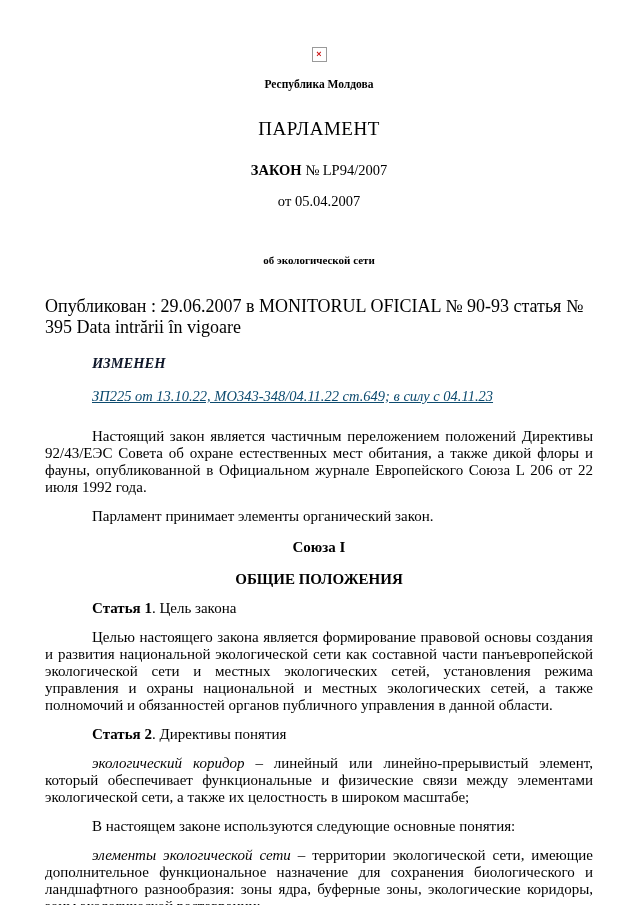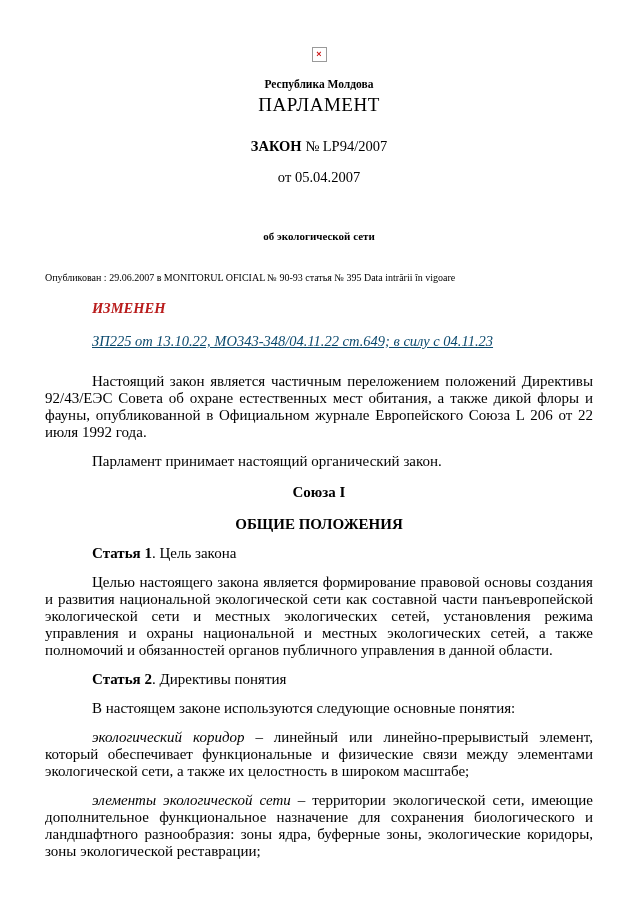--- a/index.html
+++ b/index.html
@@ -38,38 +38,38 @@
     text-align: center;
   }
   .country {
     font-weight: bold;
     font-size: 11.5px;
     margin-top: 16px;
   }
   .parliament {
     font-size: 19px;
     letter-spacing: 0.5px;
-    margin-top: 4px;
+    margin-top: 28px;
   }
   .law-line {
     font-size: 14.5px;
     margin-top: 22px;
   }
   .law-line .b { font-weight: bold; }
   .law-date {
     font-size: 14.5px;
     margin-top: 14px;
   }
   .doc-title {
     font-weight: bold;
     font-size: 11px;
     margin-top: 44px;
   }
   .pub-line {
-    font-size: 10px;
+    font-size: 18px;
     margin: 30px 0 0 0;
   }
   .amended {
     margin: 17px 0 0 47px;
     font-size: 14.5px;
     font-style: italic;
     font-weight: bold;
   }
   .amend-link-wrap {
     margin: 16px 0 0 47px;
@@ -107,37 +107,37 @@
     <span class="img-placeholder"><span>×</span></span>
     <div class="country">Республика Молдова</div>
     <div class="parliament">ПАРЛАМЕНТ</div>
     <div class="law-line"><span class="b">ЗАКОН</span><span> № LP94/2007</span></div>
     <div class="law-date">от 05.04.2007</div>
     <div class="doc-title">об экологической сети</div>
   </div>
 
   <p class="pub-line">Опубликован : 29.06.2007 в MONITORUL OFICIAL № 90-93 статья № 395 Data intrării în vigoare</p>
 
-  <p class="amended" style="color: #b91c1c;">ИЗМЕНЕН</p>
+  <p class="amended" style="color: #0f172a;">ИЗМЕНЕН</p>
 
   <p class="amend-link-wrap"><span class="amend-link" style="color: #0c4a6e;">ЗП225 от 13.10.22, МО343-348/04.11.22 ст.649; в силу с 04.11.23</span></p>
 
   <p class="para first">Настоящий закон является частичным переложением положений Директивы 92/43/ЕЭС Совета об охране естественных мест обитания, а также дикой флоры и фауны, опубликованной в Официальном журнале Европейского Союза L 206 от 22 июля 1992 года.</p>
 
-  <p class="para">Парламент принимает настоящий органический закон.</p>
+  <p class="para">Парламент принимает элементы органический закон.</p>
 
   <div class="center-head">Союза I</div>
 
   <div class="center-head">ОБЩИЕ ПОЛОЖЕНИЯ</div>
 
   <p class="para article-head"><span class="b">Статья 1</span><span>. Цель закона</span></p>
 
   <p class="para">Целью настоящего закона является формирование правовой основы создания и развития национальной экологической сети как составной части панъевропейской экологической сети и местных экологических сетей, установления режима управления и охраны национальной и местных экологических сетей, а также полномочий и обязанностей органов публичного управления в данной области.</p>
 
   <p class="para article-head"><span class="b">Статья 2</span><span>. Директивы понятия</span></p>
 
+  <p class="para def"><span class="term">экологический коридор</span><span> – линейный или линейно-прерывистый элемент, который обеспечивает функциональные и физические связи между элементами экологической сети, а также их целостность в широком масштабе;</span></p>
+
   <p class="para">В настоящем законе используются следующие основные понятия:</p>
-
-  <p class="para def"><span class="term">экологический коридор</span><span> – линейный или линейно-прерывистый элемент, который обеспечивает функциональные и физические связи между элементами экологической сети, а также их целостность в широком масштабе;</span></p>
 
   <p class="para def"><span class="term">элементы экологической сети</span><span> – территории экологической сети, имеющие дополнительное функциональное назначение для сохранения биологического и ландшафтного разнообразия: зоны ядра, буферные зоны, экологические коридоры, зоны экологической реставрации;</span></p>
 
 </div>
 
 </body></html>

